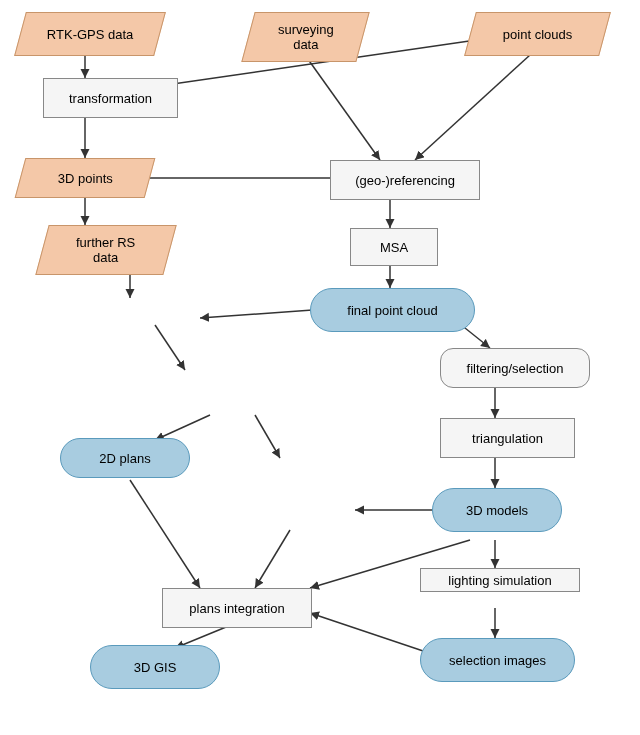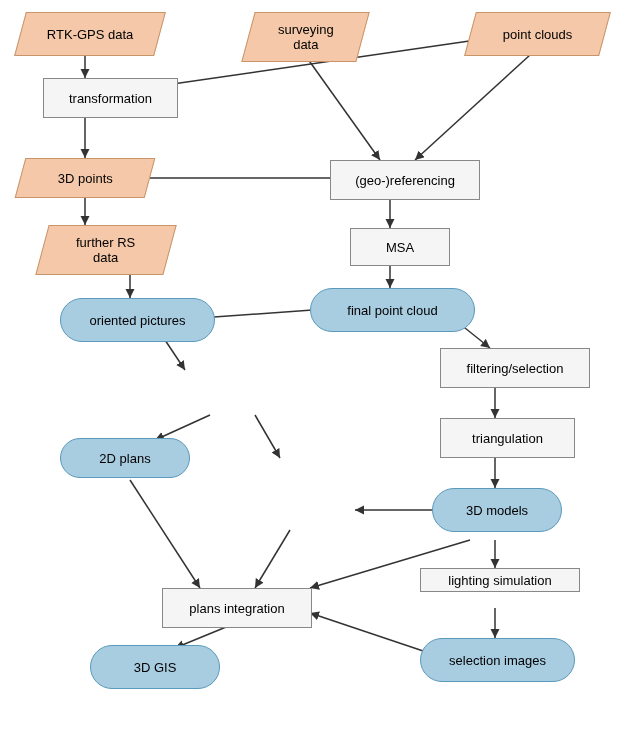--- a/index.html
+++ b/index.html
@@ -148,34 +148,31 @@
   </div>
 
   <div class="node rect" style="left:330px;top:160px;width:150px;height:40px;">
     <span>(geo-)referencing</span>
   </div>
 
   <div class="node para" style="left:42px;top:225px;width:128px;height:50px;">
     <span>further RS<br>data</span>
   </div>
 
-  <div class="node rect" style="left:350px;top:228px;width:100px;height:38px;">
+  <div class="node rect" style="left:350px;top:228px;width:88px;height:38px;">
     <span>MSA</span>
   </div>
 
-  <div class="node oval" style="left:60px;top:298px;width:155px;height:44px;">
-    <span>oriented pictures</span>
-  </div>
 
   <div class="node oval" style="left:310px;top:288px;width:165px;height:44px;justify-content:center;">
     <span>final point cloud</span>
   </div>
 
 
-  <div class="node rect" style="left:440px;top:348px;width:150px;height:40px;">
+  <div class="node rect" style="left:440px;top:348px;width:150px;height:40px;border-radius:13px;">
     <span>filtering/selection</span>
   </div>
 
   <div class="node oval" style="left:60px;top:438px;width:130px;height:40px;">
     <span>2D plans</span>
   </div>
 
   <div class="node rect" style="left:440px;top:418px;width:135px;height:40px;">
     <span>triangulation</span>
   </div>

